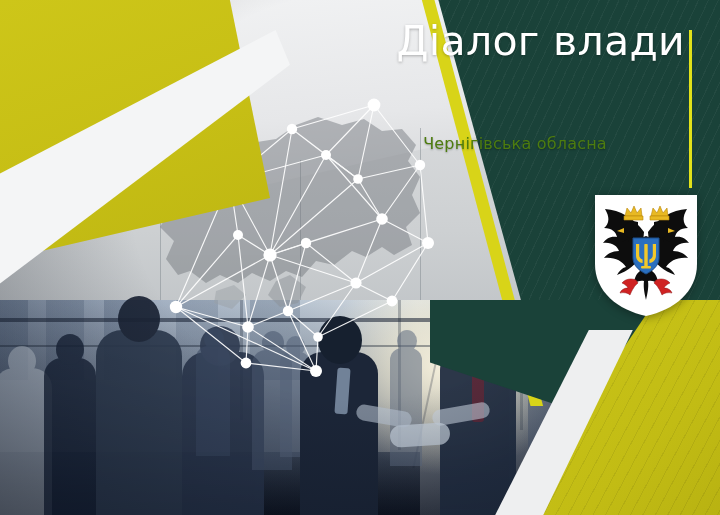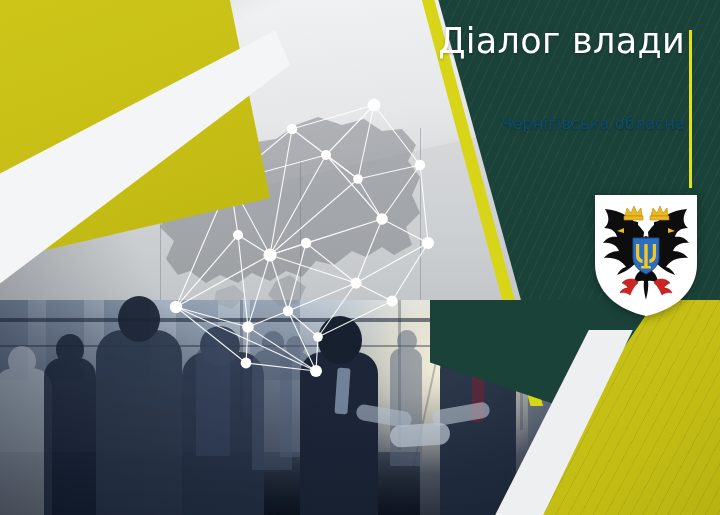--- a/index.html
+++ b/index.html
@@ -112,26 +112,26 @@
     background:#1a4239;
     clip-path:polygon(0 0,100% 0,66% 100%,0 52%);
   }
 
   
   .titleblock{
     position:absolute;right:35px;top:20px;width:340px;
     text-align:right;color:#fff;
   }
   .t-line{
-    font-size:35px;line-height:42px;font-weight:400;letter-spacing:.3px;
+    font-size:41px;line-height:42px;font-weight:400;letter-spacing:.3px;
     white-space:nowrap;text-shadow:0 1px 3px rgba(0,0,0,.28);
   }
   .subblock{
-    position:absolute;right:35px;top:108px;width:340px;
-    text-align:right;color:#0c4a6e;
+    position:absolute;right:35px;top:128px;width:340px;
+    text-align:center;color:#4d7c0f;
   }
   .s-line{
     font-size:16px;line-height:31px;font-weight:400;letter-spacing:.2px;
     white-space:nowrap;text-shadow:0 1px 2px rgba(0,0,0,.3);
   }
 
   
   .coa{position:absolute;left:592px;top:192px;width:108px;height:126px;}
   .coa svg{display:block;filter:drop-shadow(0 2px 5px rgba(0,0,0,.35));}
 </style>

